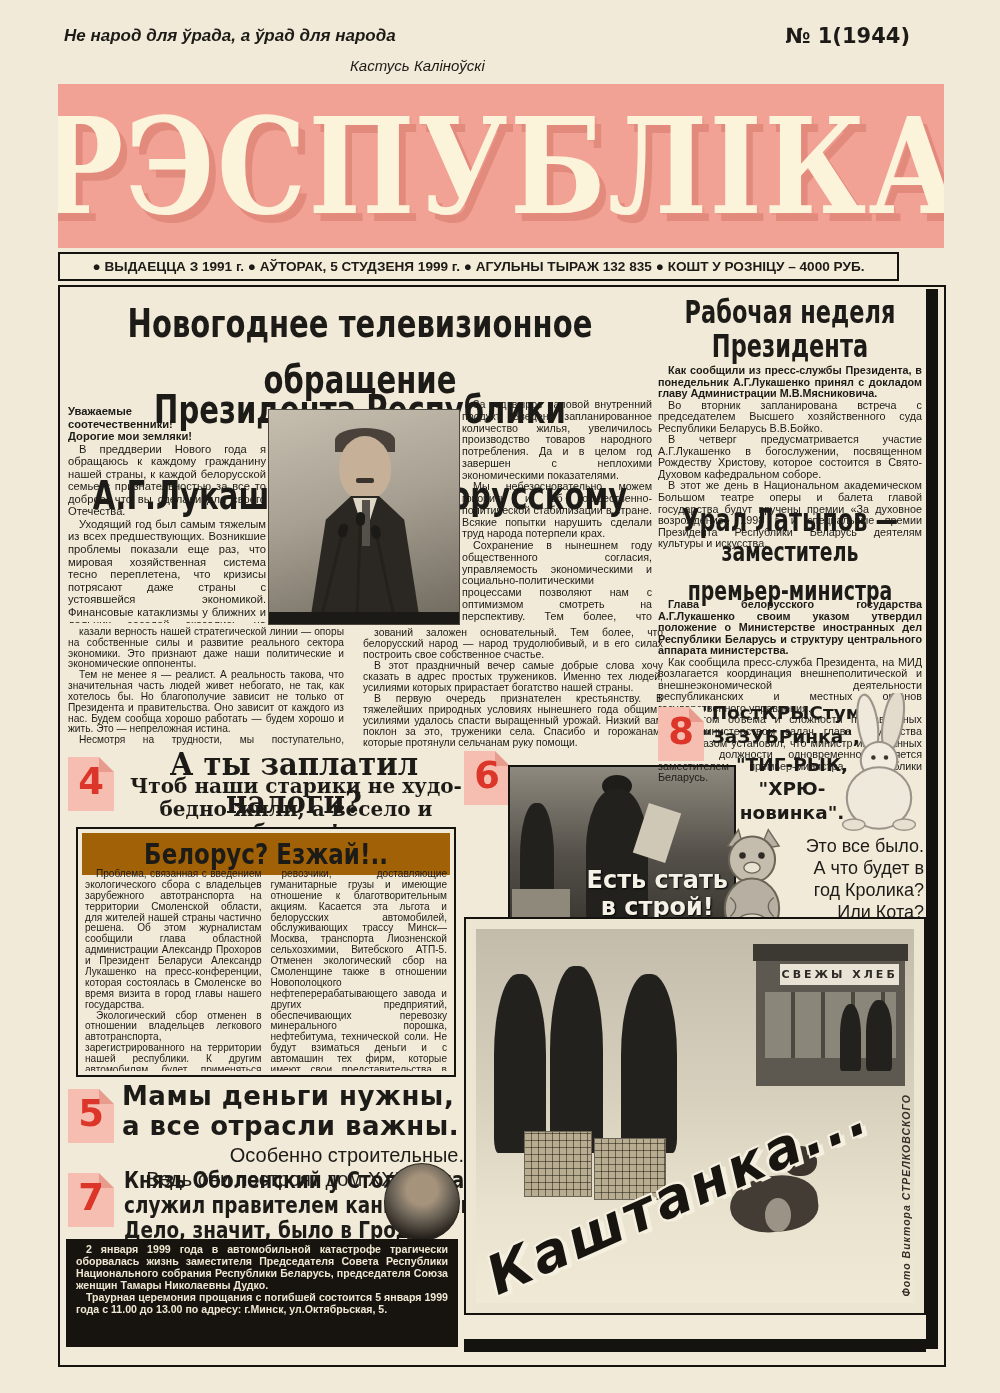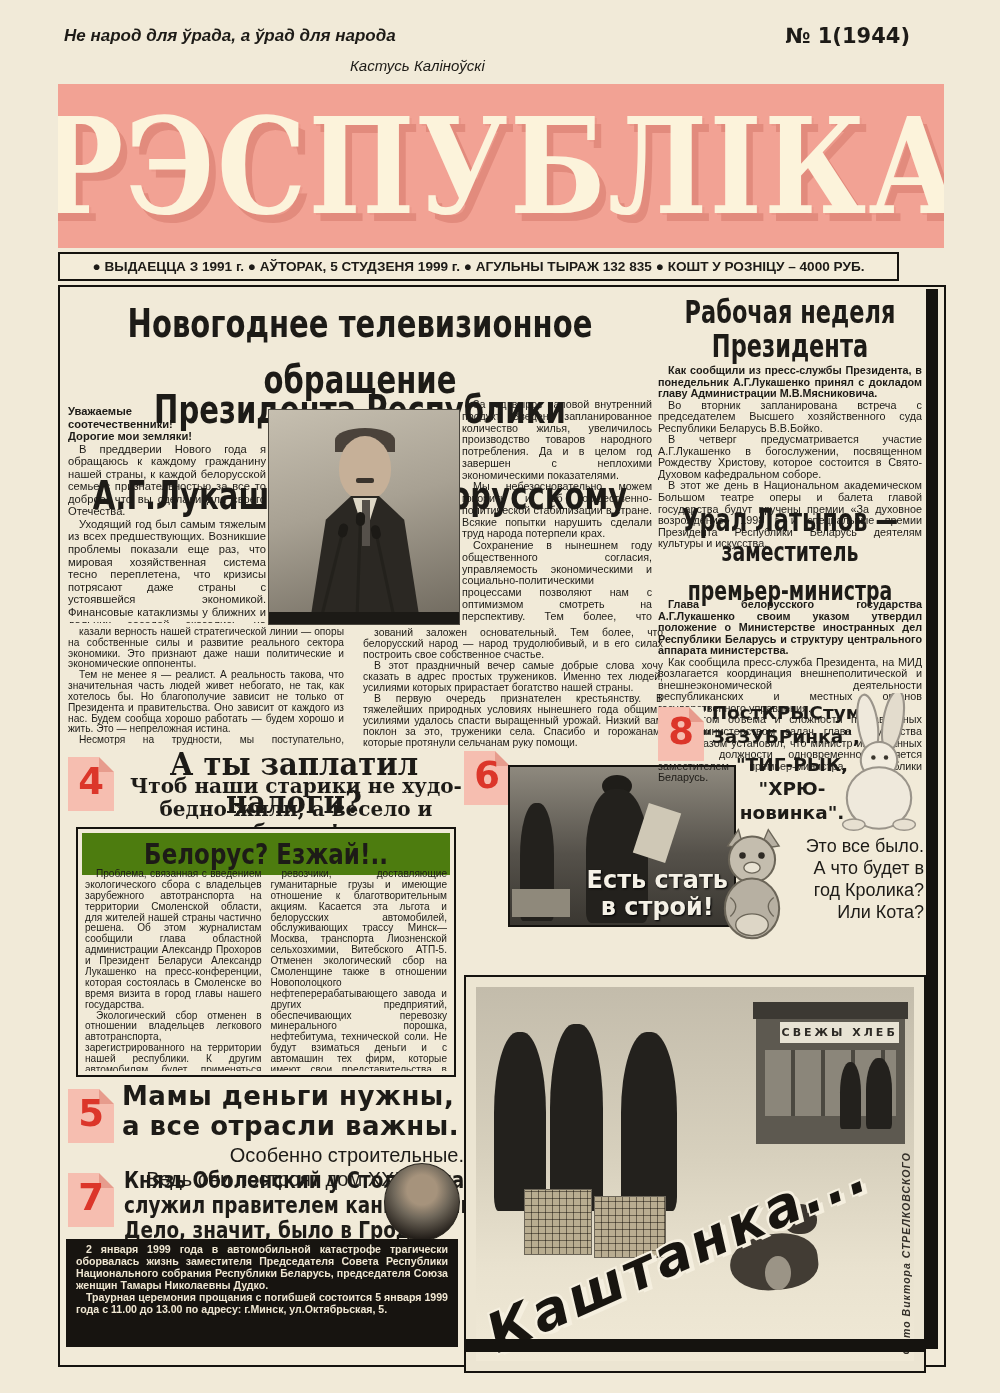--- a/index.html
+++ b/index.html
@@ -53,21 +53,21 @@
             font-family:"DejaVu Sans",sans-serif;font-weight:bold;font-size:37px;line-height:1;color:#dc362a;}
 
   
   .tax-title{left:64px;top:458px;width:340px;text-align:center;font-family:"DejaVu Serif",serif;
             font-weight:bold;font-size:29px;transform:scaleY(1.12);transform-origin:center top;}
   .tax-sub{left:60px;top:488px;width:352px;text-align:center;font-family:"DejaVu Serif",serif;
             font-weight:bold;font-size:20px;line-height:23px;}
 
   
   .belarus{left:16px;top:540px;width:380px;height:250px;border:2px solid #15130f;background:#f1ead8;box-sizing:border-box;}
-  .belarus-head{margin:4px 4px 0 4px;height:42px;background:#4d7c0f;display:flex;align-items:center;justify-content:center;}
+  .belarus-head{margin:4px 4px 0 4px;height:42px;background:#a16207;display:flex;align-items:center;justify-content:center;}
   .belarus-title{font-family:"DejaVu Sans",sans-serif;font-weight:bold;font-size:23px;transform:scaleY(1.2);}
   .belarus-cols{position:absolute;left:7px;right:7px;top:40px;bottom:4px;display:flex;gap:9px;}
   .bcol{width:50%;font-size:10.1px;line-height:1.08;text-align:justify;overflow:hidden;}
 
   
   .m-main{left:62px;top:794px;width:342px;}
   .m-main-line{font-family:"DejaVu Sans",sans-serif;font-weight:bold;font-size:26px;line-height:30px;letter-spacing:.5px;margin:0;}
   .m-sub{left:60px;top:856px;width:344px;text-align:right;}
   .m-sub-line{font-size:20px;line-height:24px;margin:0;}
 
@@ -92,21 +92,21 @@
             background:linear-gradient(180deg,#8e897e,#55514a 55%,#3a3731);overflow:hidden;}
   .sil{position:absolute;background:#23211d;border-radius:45% 45% 8% 8%;}
   .army-head{position:absolute;border-radius:50%;background:#1f1d19;}
   .army-paper{position:absolute;background:#cfc8b6;transform:rotate(18deg);}
   .army-table{position:absolute;background:#8f897b;}
   .army-cap{position:absolute;right:6px;bottom:4px;text-align:center;color:#f5f1e6;
             font-family:"DejaVu Sans",sans-serif;font-weight:bold;font-size:24px;line-height:27px;
             text-shadow:1px 1px 2px #000;}
 
   
-  .bigphoto{left:404px;top:688px;width:462px;height:398px;border:2px solid #15130f;background:#ece5d2;
+  .bigphoto{left:404px;top:630px;width:462px;height:398px;border:2px solid #15130f;background:#ece5d2;
             padding:10px;box-sizing:border-box;}
   .bp-inner{position:relative;width:100%;height:100%;overflow:hidden;
             background:linear-gradient(180deg,#c3bcab 0%,#d7d0bd 45%,#e9e2cf 75%,#f0e9d6 100%);}
   .kiosk{position:absolute;left:64%;top:4%;width:34%;height:38%;background:#5d5950;}
   .kiosk-roof{position:absolute;left:-2%;top:0;width:104%;height:12%;background:#3c3933;}
   .kiosk-sign{position:absolute;left:16%;top:14%;width:80%;height:15%;background:#e8e3d4;
             display:flex;align-items:center;justify-content:center;
             font-family:"DejaVu Sans",sans-serif;font-weight:bold;font-size:11px;letter-spacing:3px;color:#2e2b26;}
   .kiosk-win{position:absolute;left:6%;top:34%;width:88%;height:46%;
             background:repeating-linear-gradient(90deg,#8b867a 0 26px,#4b4840 26px 30px);}

